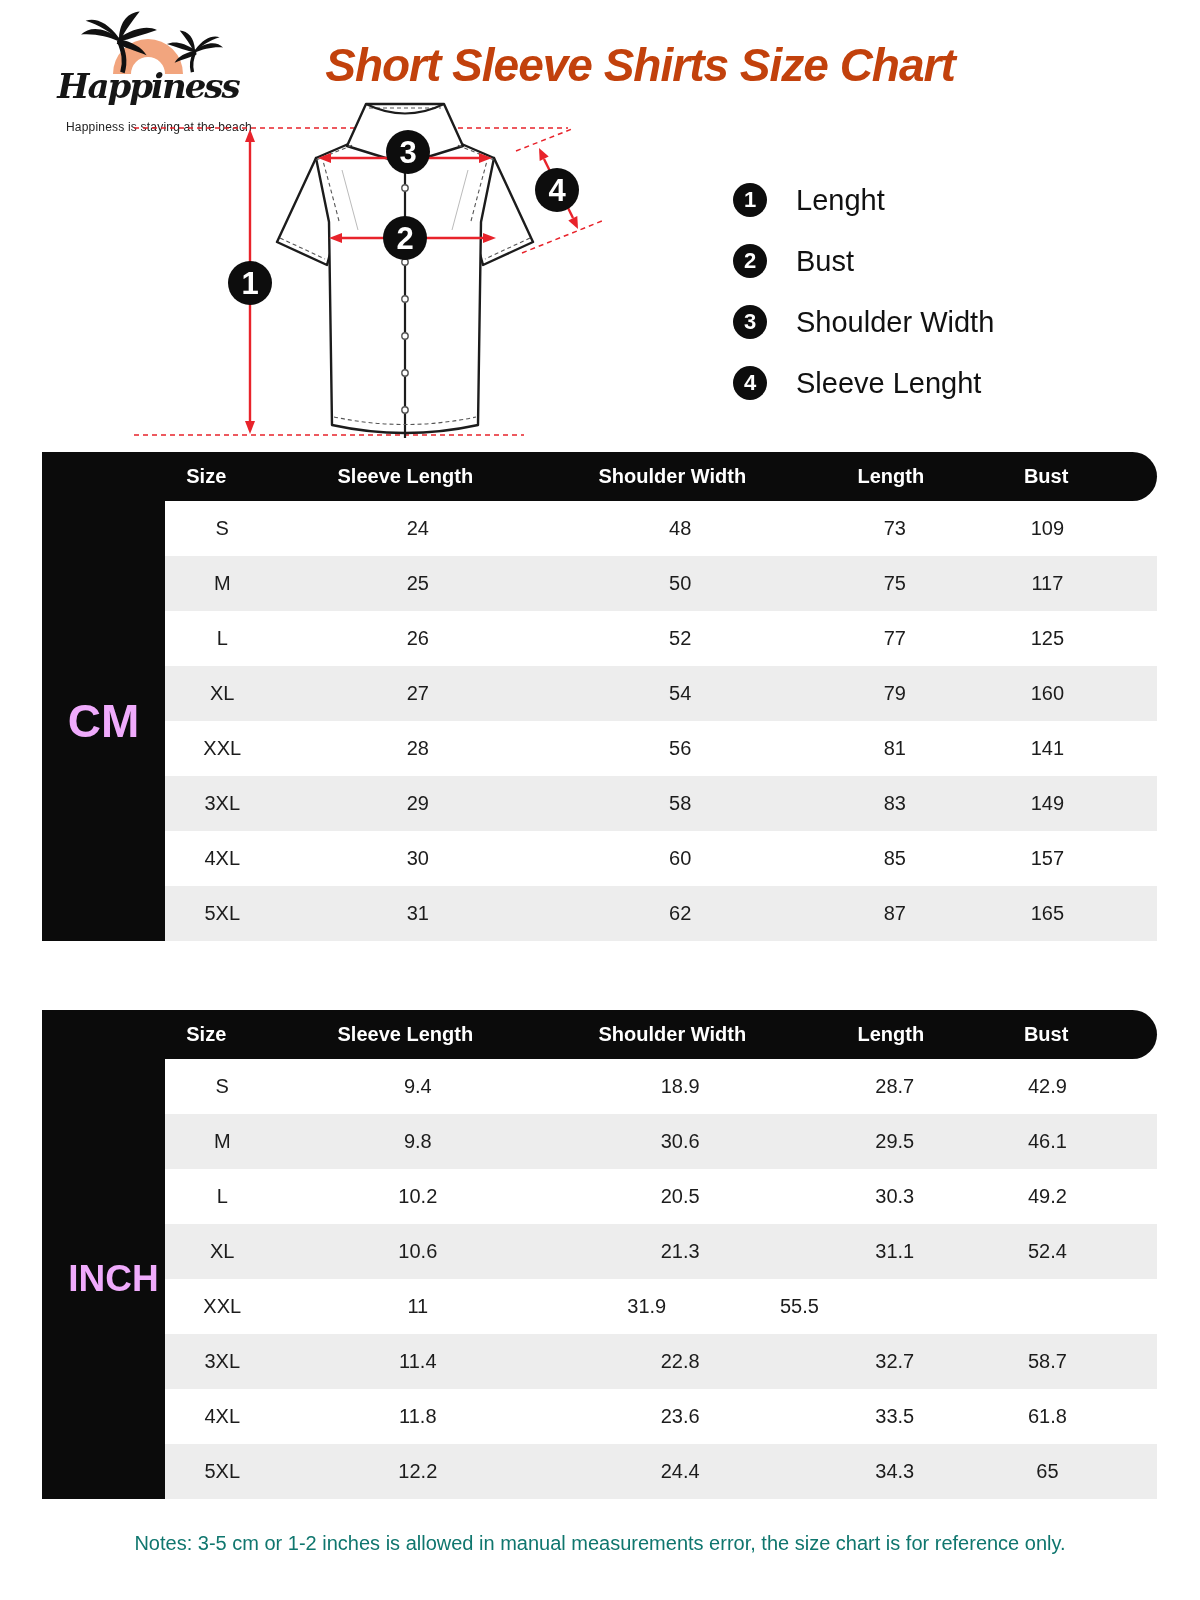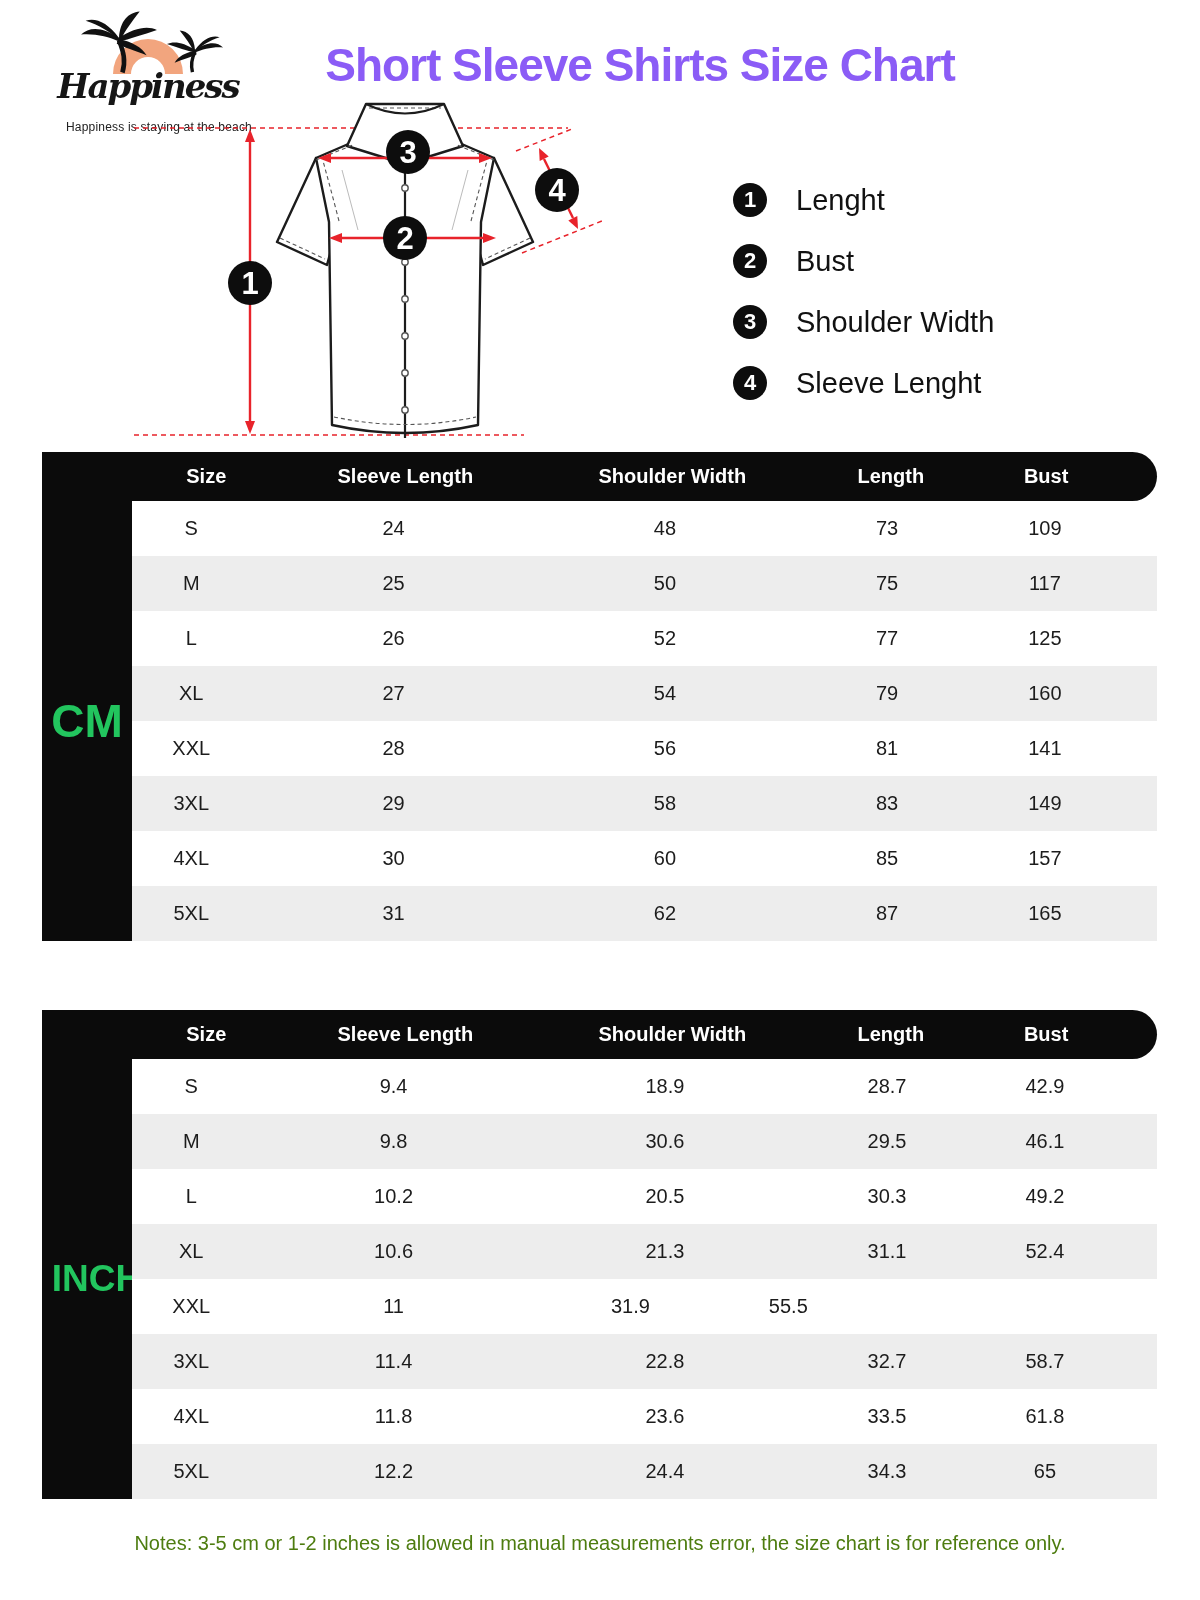--- a/index.html
+++ b/index.html
@@ -16,21 +16,21 @@
   
   .logo{position:absolute;left:28px;top:8px;width:240px;text-align:center;}
   .logo svg{display:block;margin:0 auto;}
   .brand-name{font-family:"DejaVu Serif", serif;font-style:italic;font-weight:bold;
     font-size:34px;color:#161616;letter-spacing:-2px;margin-top:-10px;white-space:nowrap;}
   .tagline{font-size:12px;color:#222;text-align:right;padding-right:16px;margin-top:14px;
     letter-spacing:.2px;}
 
   
   .title{position:absolute;left:240px;top:38px;width:800px;text-align:center;
-    font-size:46px;font-weight:bold;color:#8b5cf6;letter-spacing:-1px;white-space:nowrap;}
+    font-size:46px;font-weight:bold;color:#c2410c;letter-spacing:-1px;white-space:nowrap;font-style:italic;}
 
   
   .diagram{position:absolute;left:120px;top:95px;}
   .shirt{stroke:#1c1c1c;stroke-width:2.4;fill:#fff;stroke-linejoin:round;}
   .seam{stroke:#555;stroke-width:1.1;fill:none;stroke-dasharray:4,3;}
   .crease{stroke:#bbb;stroke-width:1;fill:none;}
   .red-line{stroke:var(--red);stroke-width:2.4;fill:none;}
   .red-dash{stroke:var(--red);stroke-width:1.5;fill:none;stroke-dasharray:5,4;}
   .red-fill{fill:var(--red);}
   .num-badge{fill:#0d0d0d;}
@@ -43,36 +43,36 @@
     font-weight:bold;font-size:22px;display:flex;align-items:center;justify-content:center;
     flex:0 0 34px;}
   .legend-label{font-size:29px;color:#111;margin-left:29px;white-space:nowrap;}
 
   
   .size-table{position:absolute;left:42px;width:1115px;}
   .thead{background:var(--black);height:49px;border-radius:0 26px 26px 0;
     display:flex;padding-left:106px;padding-right:38px;}
   .thead .cell{color:#fff;font-weight:bold;font-size:20px;line-height:49px;}
   .tbody{display:flex;}
-  .unit{width:90px;background:var(--black);color:#22c55e;font-weight:bold;
+  .unit{width:123px;background:var(--black);color:#f0abfc;font-weight:bold;
     display:flex;align-items:center;justify-content:center;font-size:46px;letter-spacing:0;}
   .size-table[data-table="1"] .unit{font-size:37px;padding-left:20px;}
   .rows{flex:1;padding-right:38px;background:#fff;}
   .trow{display:flex;height:55px;background:#fff;margin-right:-38px;padding-right:38px;}
   .trow.alt{background:var(--row-alt);}
   .cell{text-align:center;font-size:20px;color:#1c1c1c;line-height:55px;}
   .col0{width:12%;}
   .col1{width:29%;}
   .col2{width:26%;}
   .col3{width:19%;}
   .col4{width:13%;}
 
   
   .notes{position:absolute;left:0;top:1532px;width:1200px;text-align:center;
-    font-size:20px;color:#4d7c0f;}
+    font-size:20px;color:#0f766e;}
 </style>
 </head>
 <body>
 
 <div class="page">
 
   <div class="logo">
     <svg width="210" height="68" viewBox="0 0 210 68">
 
       <path d="M70,66 A35,35 0 0 1 140,66 L122,66 A17,17 0 0 0 88,66 Z" fill="var(--orange)"></path>

